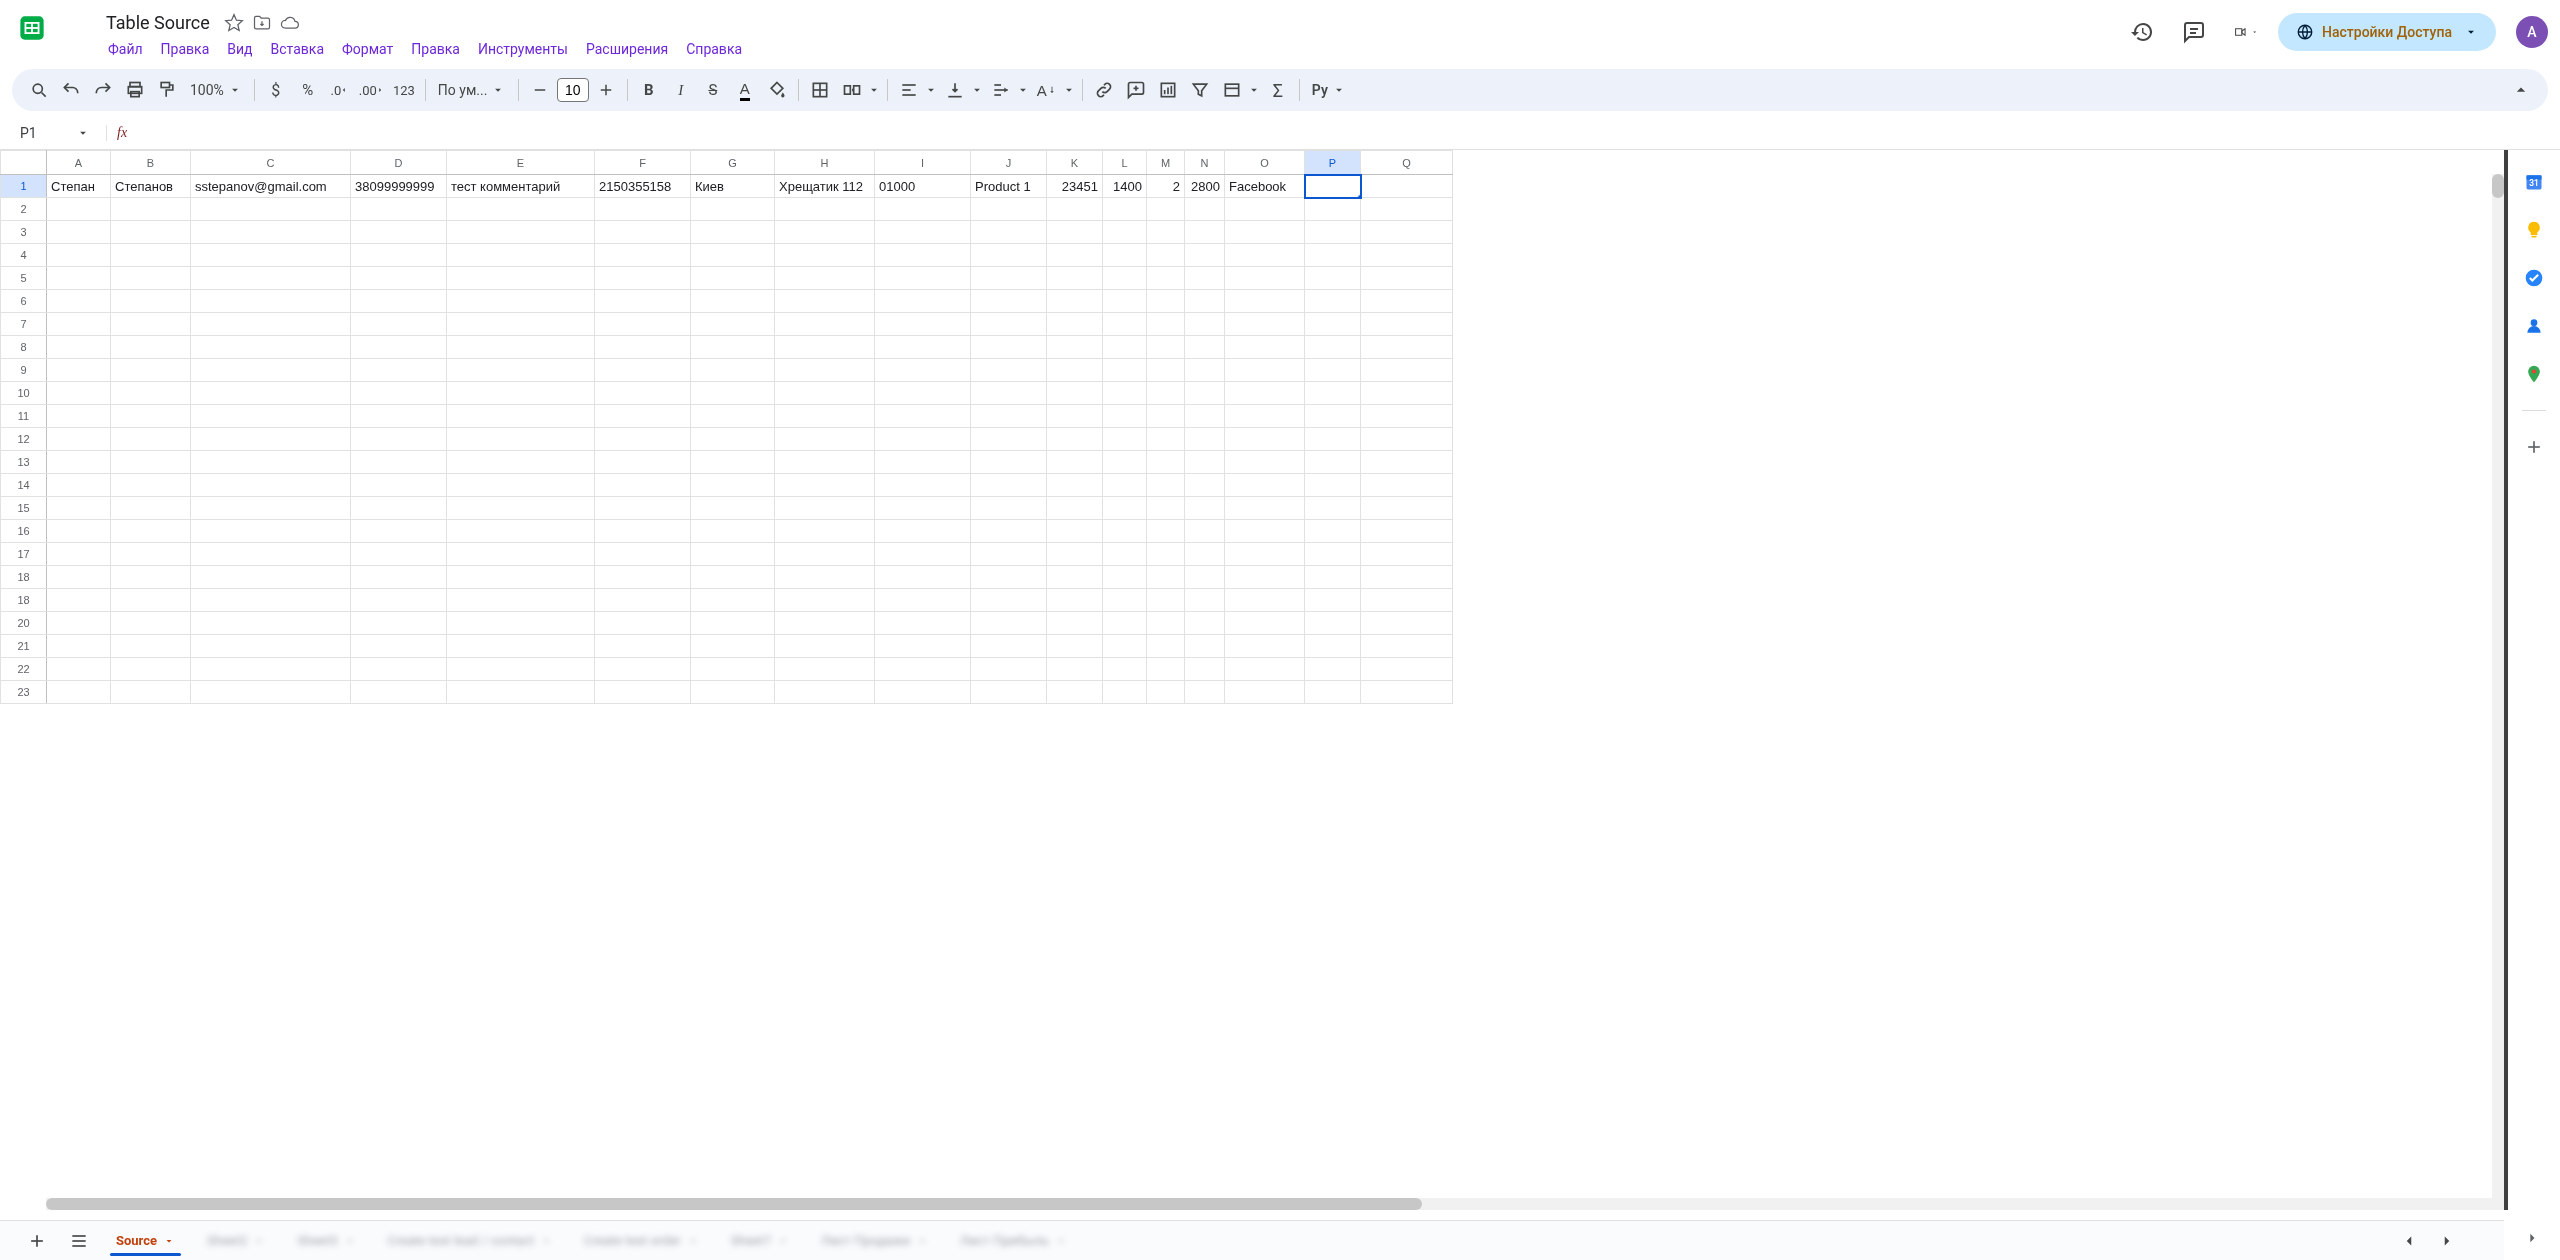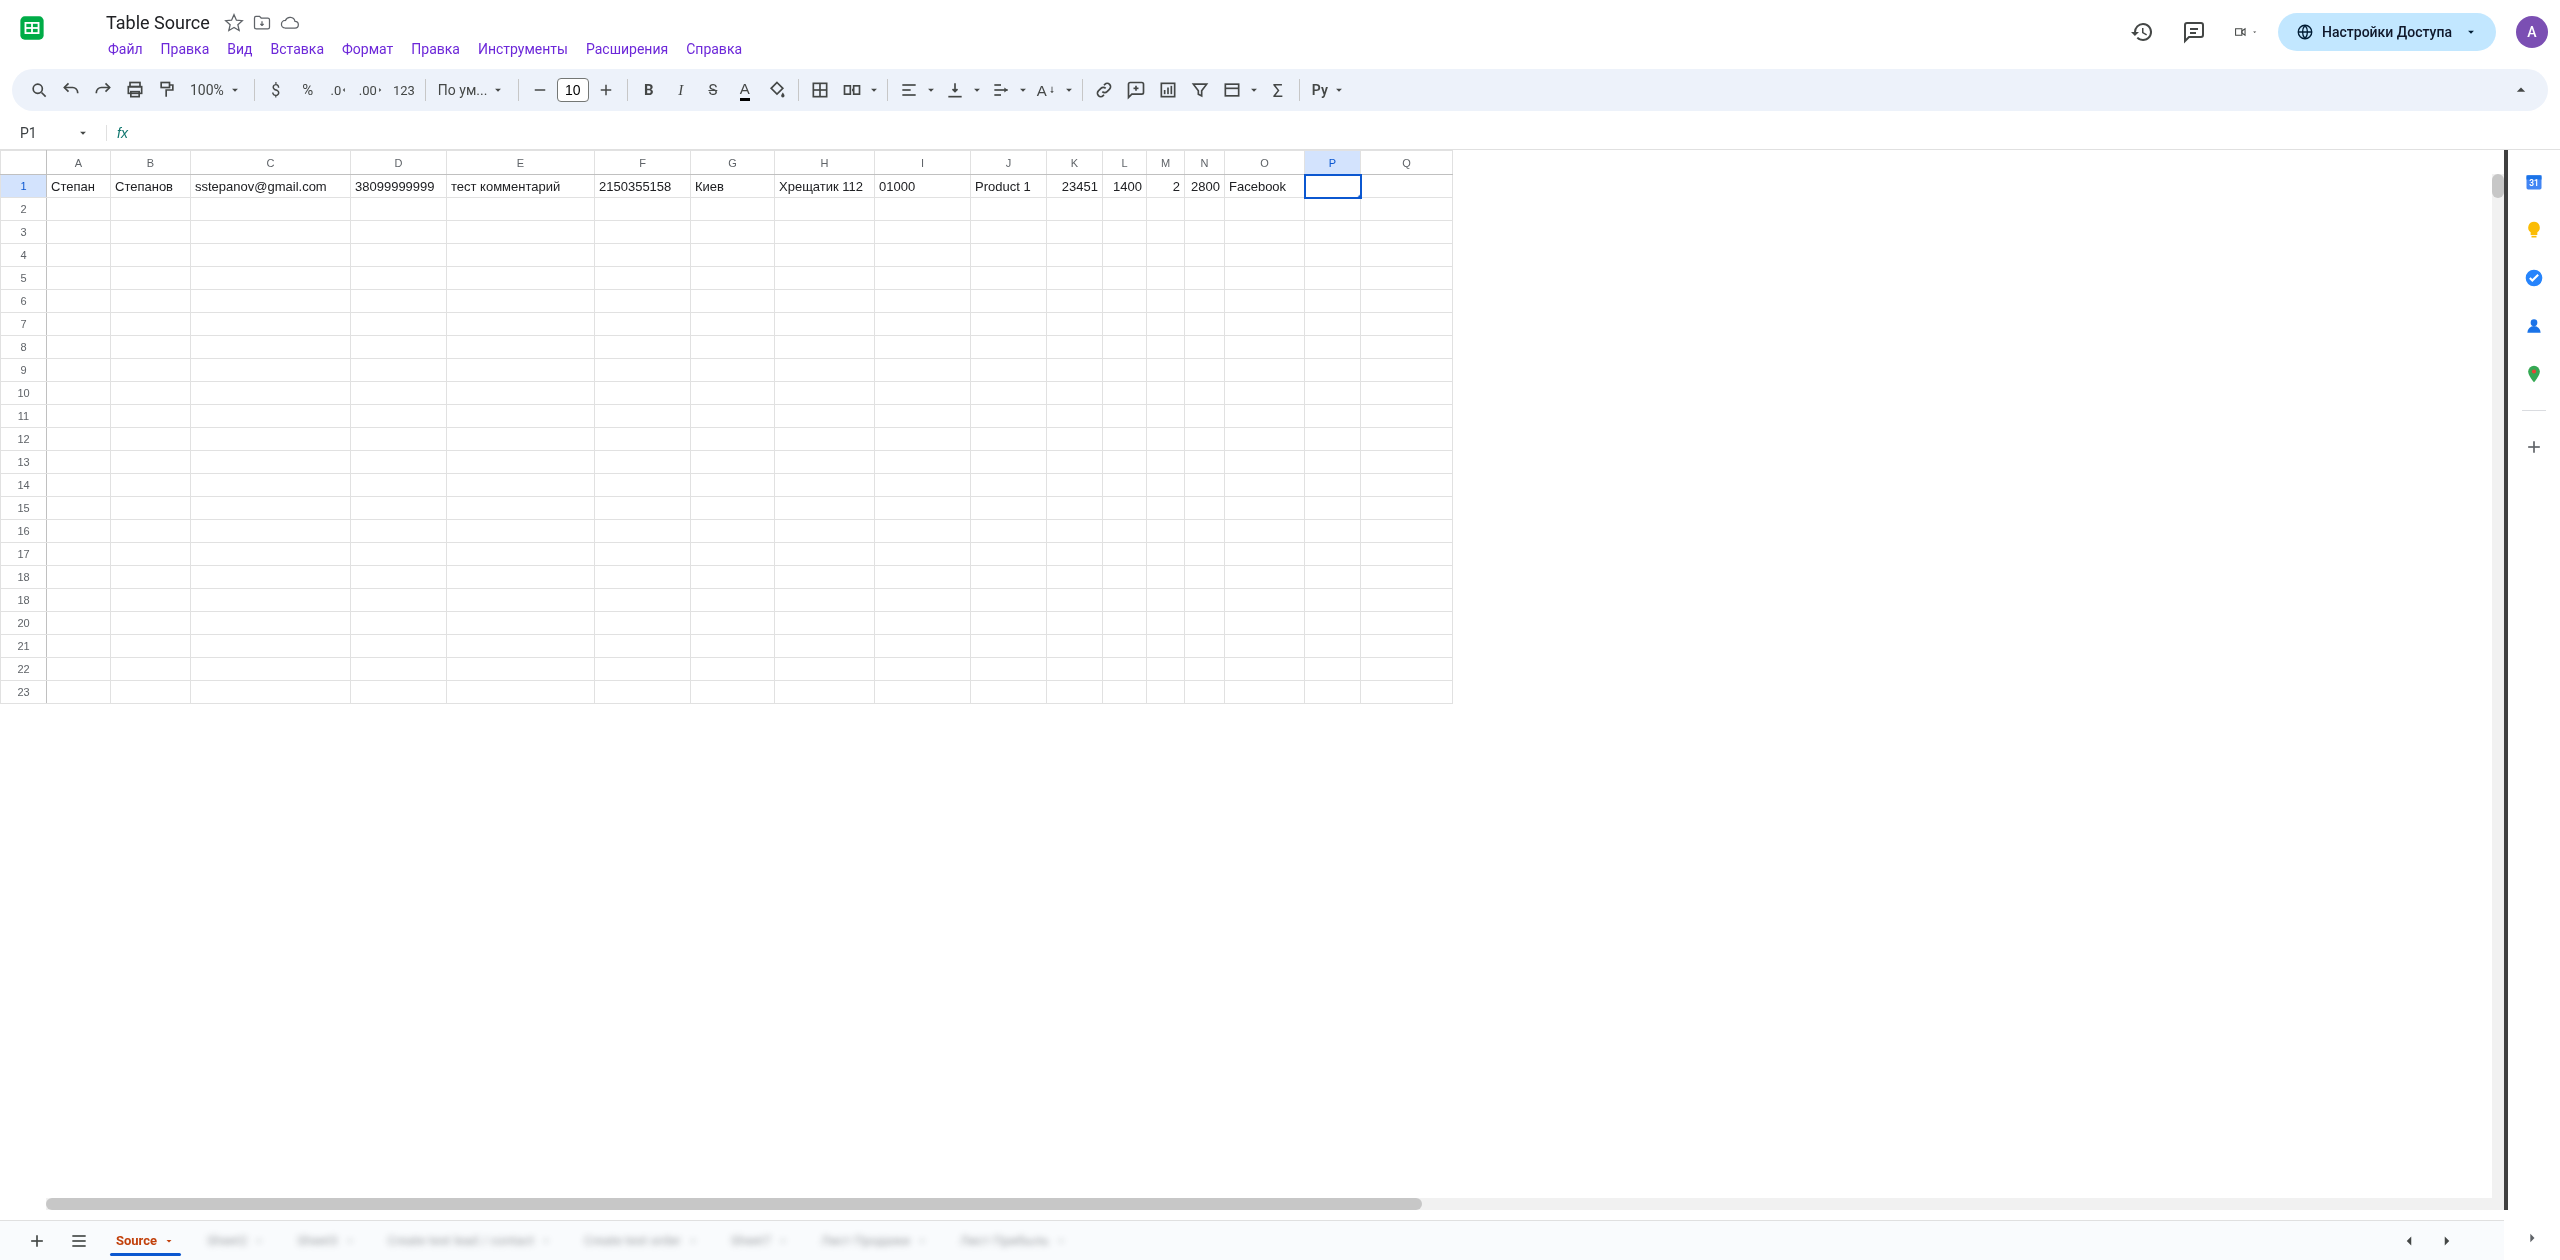--- a/index.html
+++ b/index.html
@@ -11,42 +11,42 @@
 .logo svg { width: 32px; height: 32px; }
 .title-area { flex: 1; display: flex; flex-direction: column; }
 .title-row { display: flex; align-items: center; gap: 8px; padding: 2px 0; }
 .doc-title { font-size: 18px; color: #202124; padding: 2px 6px; border-radius: 4px; }
 .title-icon { width: 20px; height: 20px; fill: #5f6368; display: flex; align-items: center; justify-content: center; }
 .menu-bar { display: flex; gap: 2px; }
 .menu-item { padding: 4px 8px; font-size: 14px; color: #6d28d9; border-radius: 4px; cursor: pointer; }
 .header-actions { display: flex; align-items: center; gap: 12px; padding-top: 4px; }
 .header-icon { width: 24px; height: 24px; fill: #5f6368; display: flex; align-items: center; justify-content: center; cursor: pointer; padding: 8px; border-radius: 50%; box-sizing: content-box; }
 .meet-btn { display: flex; align-items: center; gap: 4px; }
-.share-btn { display: flex; align-items: center; gap: 8px; background: #c2e7ff; padding: 10px 18px; border-radius: 30px; cursor: pointer; font-size: 14px; font-weight: 500; color: #0f172a; }
+.share-btn { display: flex; align-items: center; gap: 8px; background: #c2e7ff; padding: 10px 18px; border-radius: 30px; cursor: pointer; font-size: 14px; font-weight: 500; color: #a16207; }
 .share-dropdown { margin-left: 4px; }
 .avatar { width: 32px; height: 32px; border-radius: 50%; background: #7b4fb3; color: #fff; display: flex; align-items: center; justify-content: center; font-weight: 500; margin-left: 8px; }
 
 
 .toolbar { display: flex; align-items: center; padding: 6px 12px; margin: 8px 12px 0 12px; background: #edf2fa; border-radius: 24px; gap: 2px; }
 .tb-btn { width: 30px; height: 30px; display: flex; align-items: center; justify-content: center; border-radius: 4px; cursor: pointer; fill: #444746; color: #444746; }
 .tb-sep { width: 1px; height: 22px; background: #c7c7c7; margin: 0 4px; }
 .tb-text { padding: 4px 6px; font-size: 14px; color: #444746; display: flex; align-items: center; gap: 4px; cursor: pointer; border-radius: 4px; }
 .tb-dropdown-arrow { width: 14px; height: 14px; fill: #444746; }
 .font-name-box { width: 80px; }
 .font-size-box { width: 32px; height: 24px; border: 1px solid #747775; border-radius: 4px; text-align: center; font-size: 14px; background: #fff; }
 .tb-spacer { flex: 1; }
 .tb-collapse { margin-left: auto; }
 .tb-combo { display: flex; align-items: center; }
 .tb-letter { font-family: Arial; font-size: 15px; font-weight: 400; }
 .tb-underline-red { border-bottom: 3px solid #000; padding-bottom: 1px; }
 
 
 .formula-row { display: flex; align-items: center; padding: 4px 0 4px 12px; border-bottom: 1px solid #e0e0e0; margin-top: 6px; }
 .name-box { width: 86px; padding: 4px 8px; font-size: 14px; color: #3c4043; display: flex; align-items: center; justify-content: space-between; cursor: pointer; }
-.fx-icon { color: #0f766e; font-style: italic; font-family: Liberation Sans, sans-serif; font-size: 14px; padding: 0 10px; border-left: 1px solid #e0e0e0; margin-left: 8px; }
+.fx-icon { color: #7f1d1d; font-style: italic; font-family: Liberation Serif, serif; font-size: 14px; padding: 0 10px; border-left: 1px solid #e0e0e0; margin-left: 8px; }
 .formula-input { flex: 1; padding: 4px; font-size: 14px; }
 
 
 .main { display: flex; height: calc(100vh - 200px); }
 .grid-wrapper { flex: 1; overflow: auto; position: relative; }
 .grid { border-collapse: collapse; table-layout: fixed; }
 .grid th, .grid td { border: 1px solid #e1e1e1; font-size: 13px; font-family: Arial, sans-serif; font-weight: 400; white-space: nowrap; overflow: hidden; }
 .grid thead th { background: #fff; color: #5f6368; text-align: center; height: 24px; font-size: 11px; position: sticky; top: 0; z-index: 2; border-bottom: 1px solid #c0c0c0;}
 .grid .row-header { background: #fff; color: #5f6368; text-align: center; width: 46px; min-width: 46px; font-size: 11px; position: sticky; left: 0; z-index: 1; border-right: 1px solid #c0c0c0;}
 .grid .corner { width: 46px; min-width: 46px; background: #fff; position: sticky; left: 0; top: 0; z-index: 3; border-right: 1px solid #c0c0c0; border-bottom: 1px solid #c0c0c0;}

